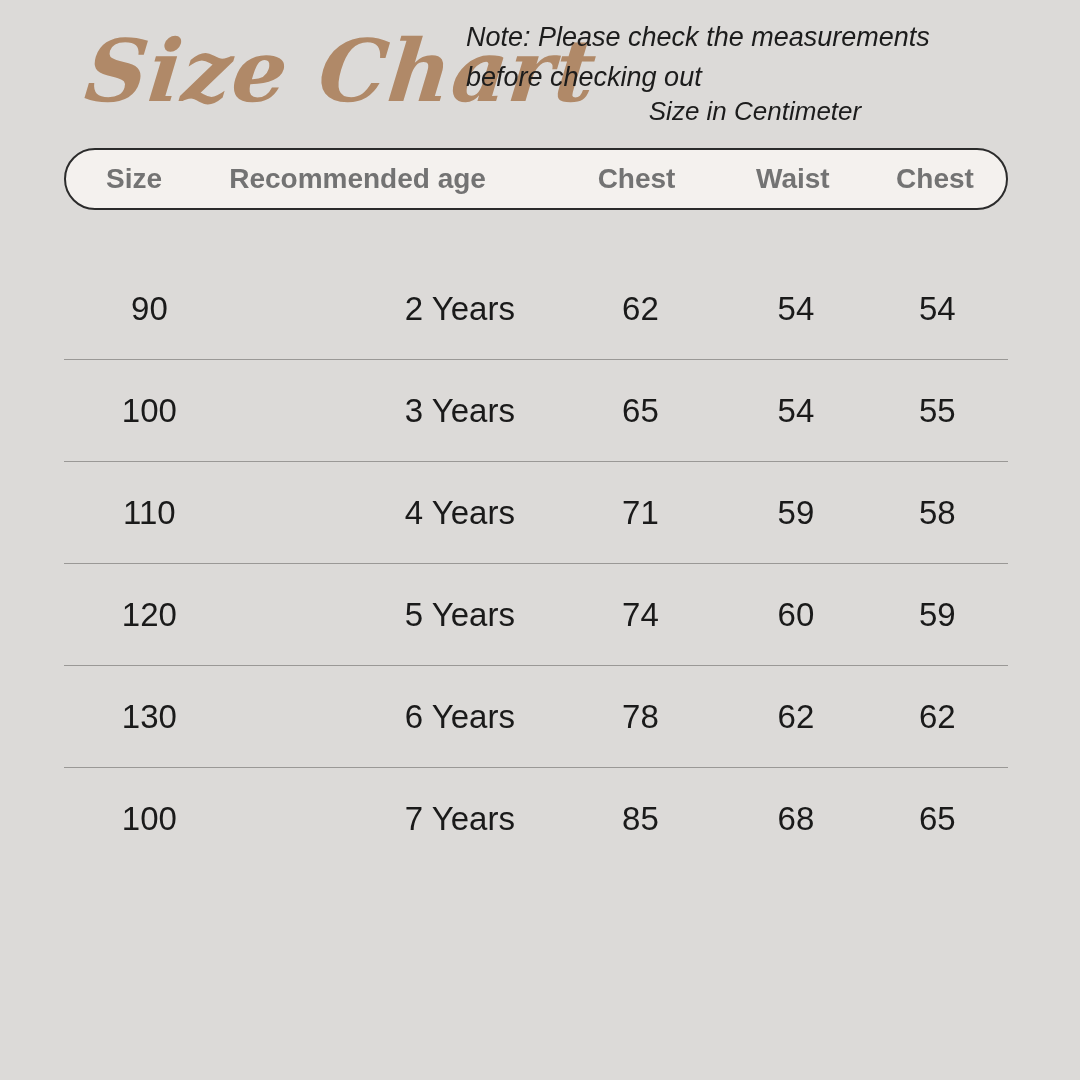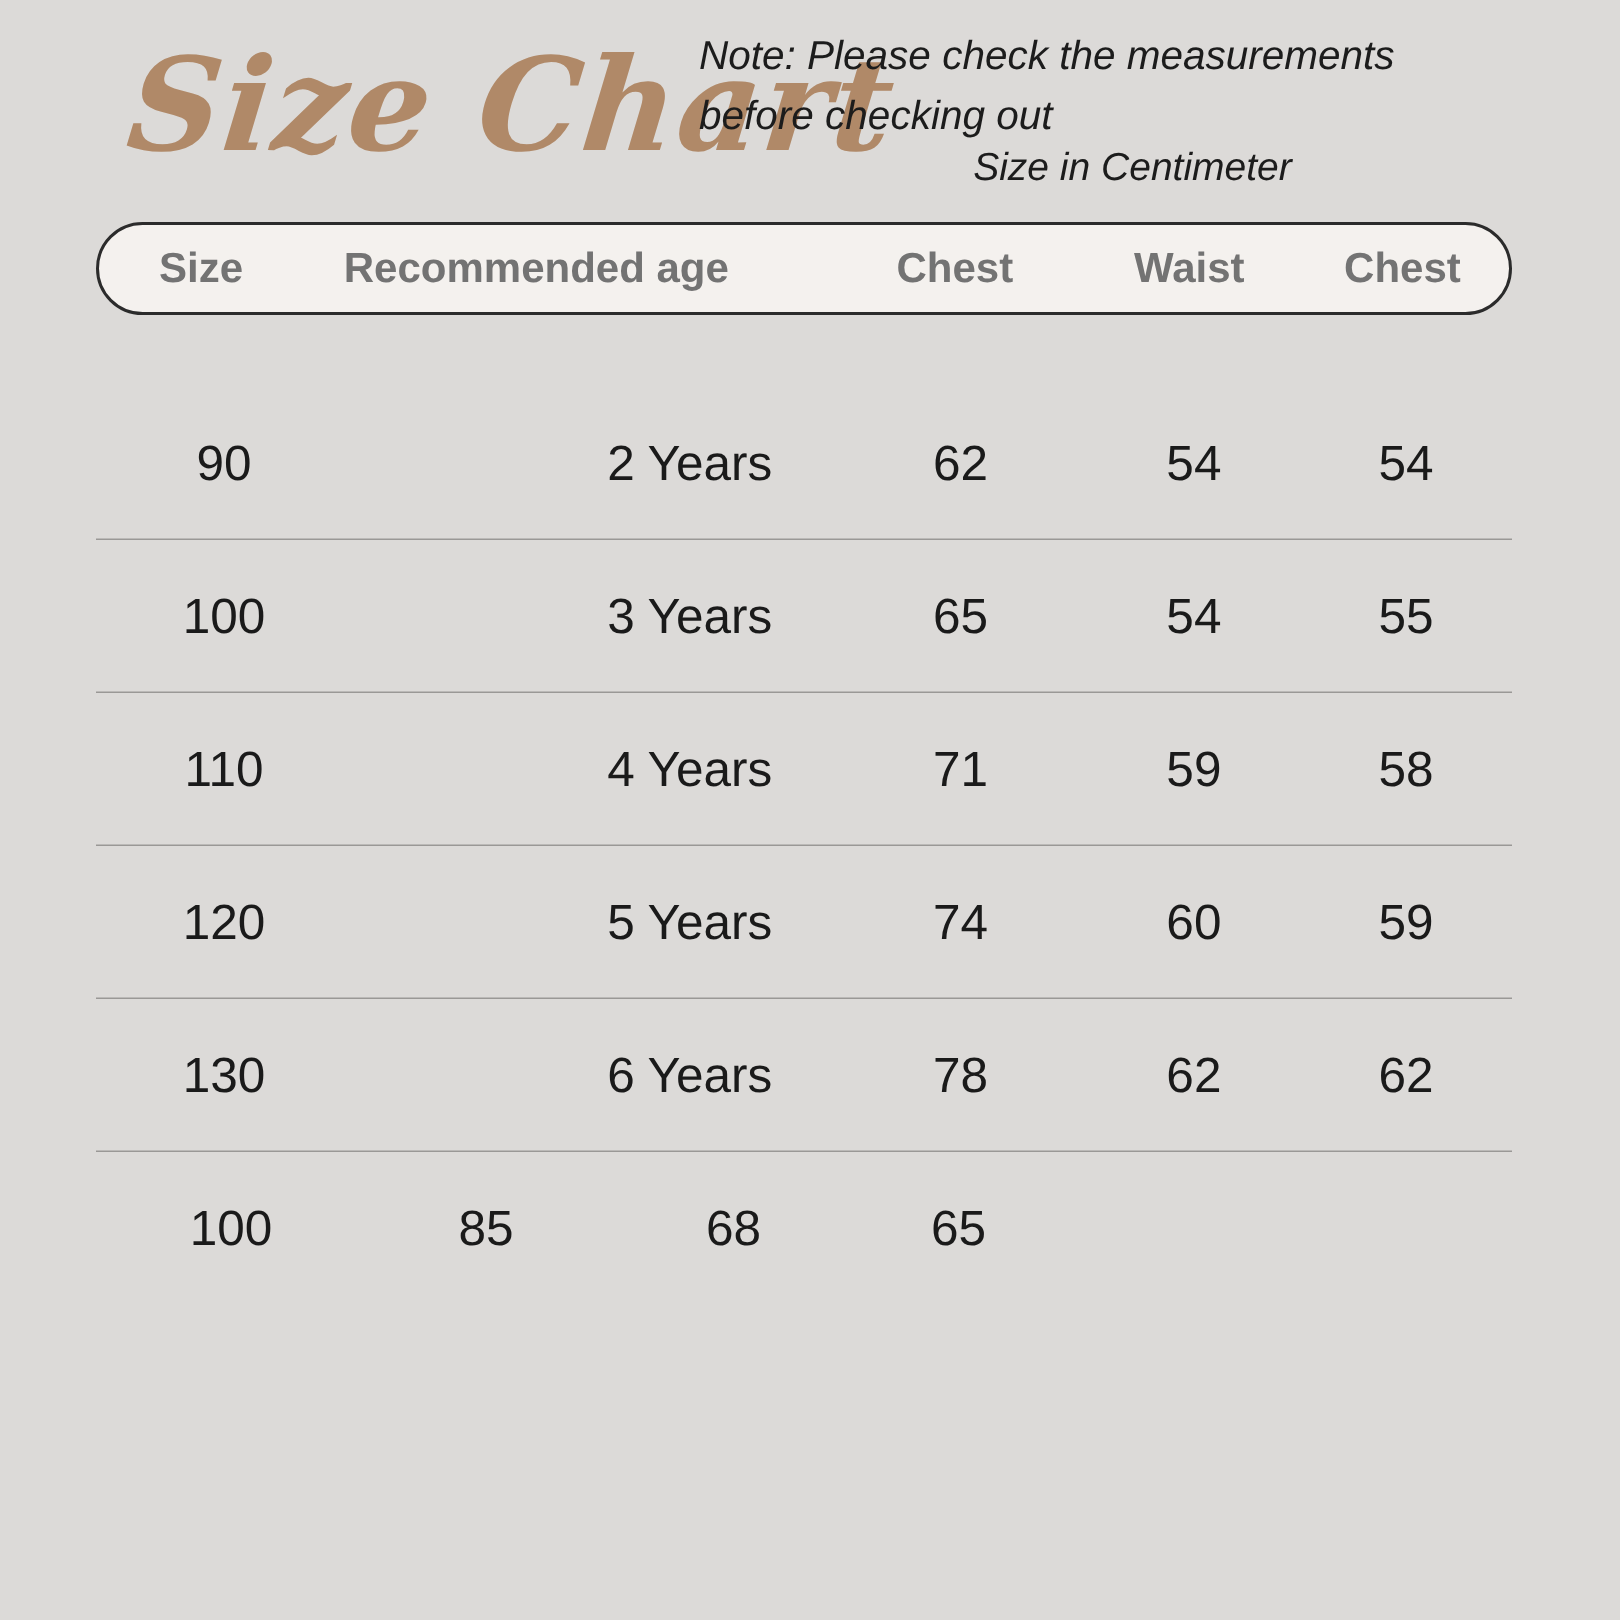--- a/index.html
+++ b/index.html
@@ -171,19 +171,20 @@
     <div class="row">
       <div class="cell c0">130</div>
       <div class="cell c1">6 Years</div>
       <div class="cell c2">78</div>
       <div class="cell c3">62</div>
       <div class="cell c4">62</div>
     </div>
 
     <div class="row">
       <div class="cell c0">100</div>
+      <div class="cell c1">7 Years</div>
       <div class="cell c2">85</div>
       <div class="cell c3">68</div>
       <div class="cell c4">65</div>
     </div>
 
   </div>
 </div>
 
 </body></html>

